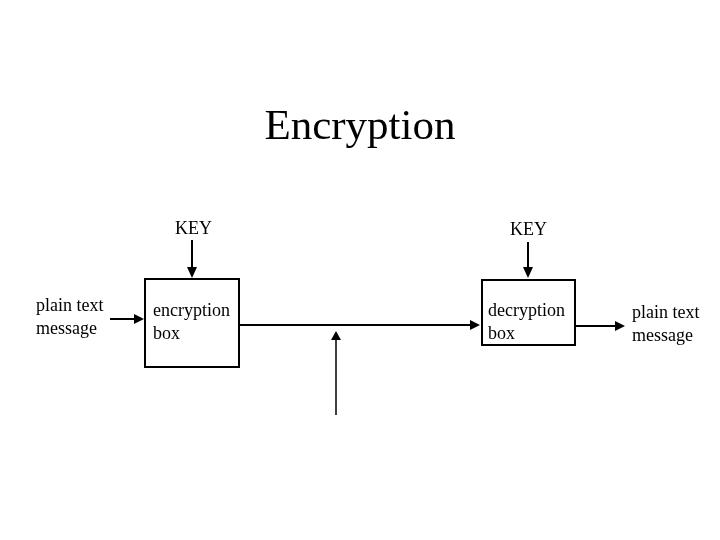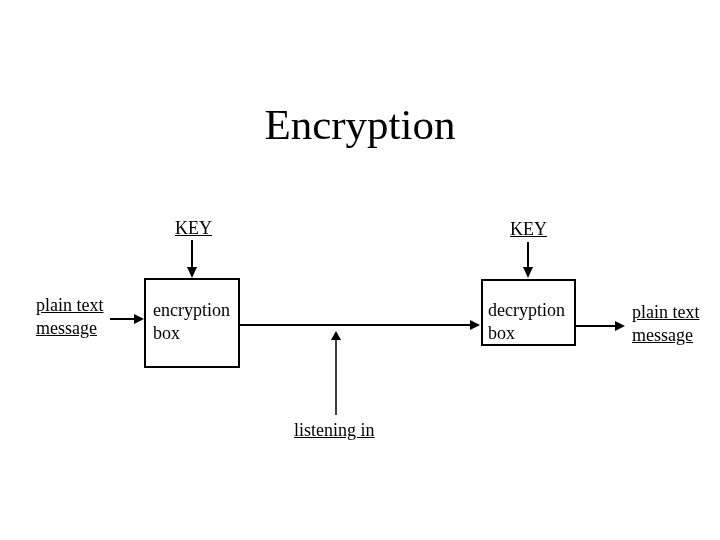--- a/index.html
+++ b/index.html
@@ -22,21 +22,20 @@
     font-size: 43px;
     font-weight: normal;
     line-height: 46px;
     letter-spacing: 0px;
   }
   .label {
     position: absolute;
     font-size: 18px;
     line-height: 23px;
     white-space: nowrap;
-    text-decoration: underline;
   }
   .label span { display: block; }
   .key-left  { left: 175px; top: 185px; }
   .key-right { left: 510px; top: 186px; }
   .plain-left  { left: 36px;  top: 262px; }
   .plain-right { left: 632px; top: 269px; }
   .channel-label { left: 283px; top: 270px; }
   .eavesdropper { left: 294px; top: 387px; line-height: 22px; }
   .box {
     position: absolute;
@@ -81,21 +80,20 @@
     <span>decryption</span>
     <span>box</span>
   </div>
 
   <div class="label plain-right">
     <span>plain text</span>
     <span>message</span>
   </div>
 
   <div class="label eavesdropper">
-    <span>listening in</span>
   </div>
 
   <svg class="arrows" viewBox="0 0 720 540" xmlns="http://www.w3.org/2000/svg">
 
     <g>
       <line x1="192" y1="208" x2="192" y2="236" stroke="#000" stroke-width="2"></line>
       <polygon points="192,246 187,235 197,235" fill="#000"></polygon>
     </g>
 
     <g>

